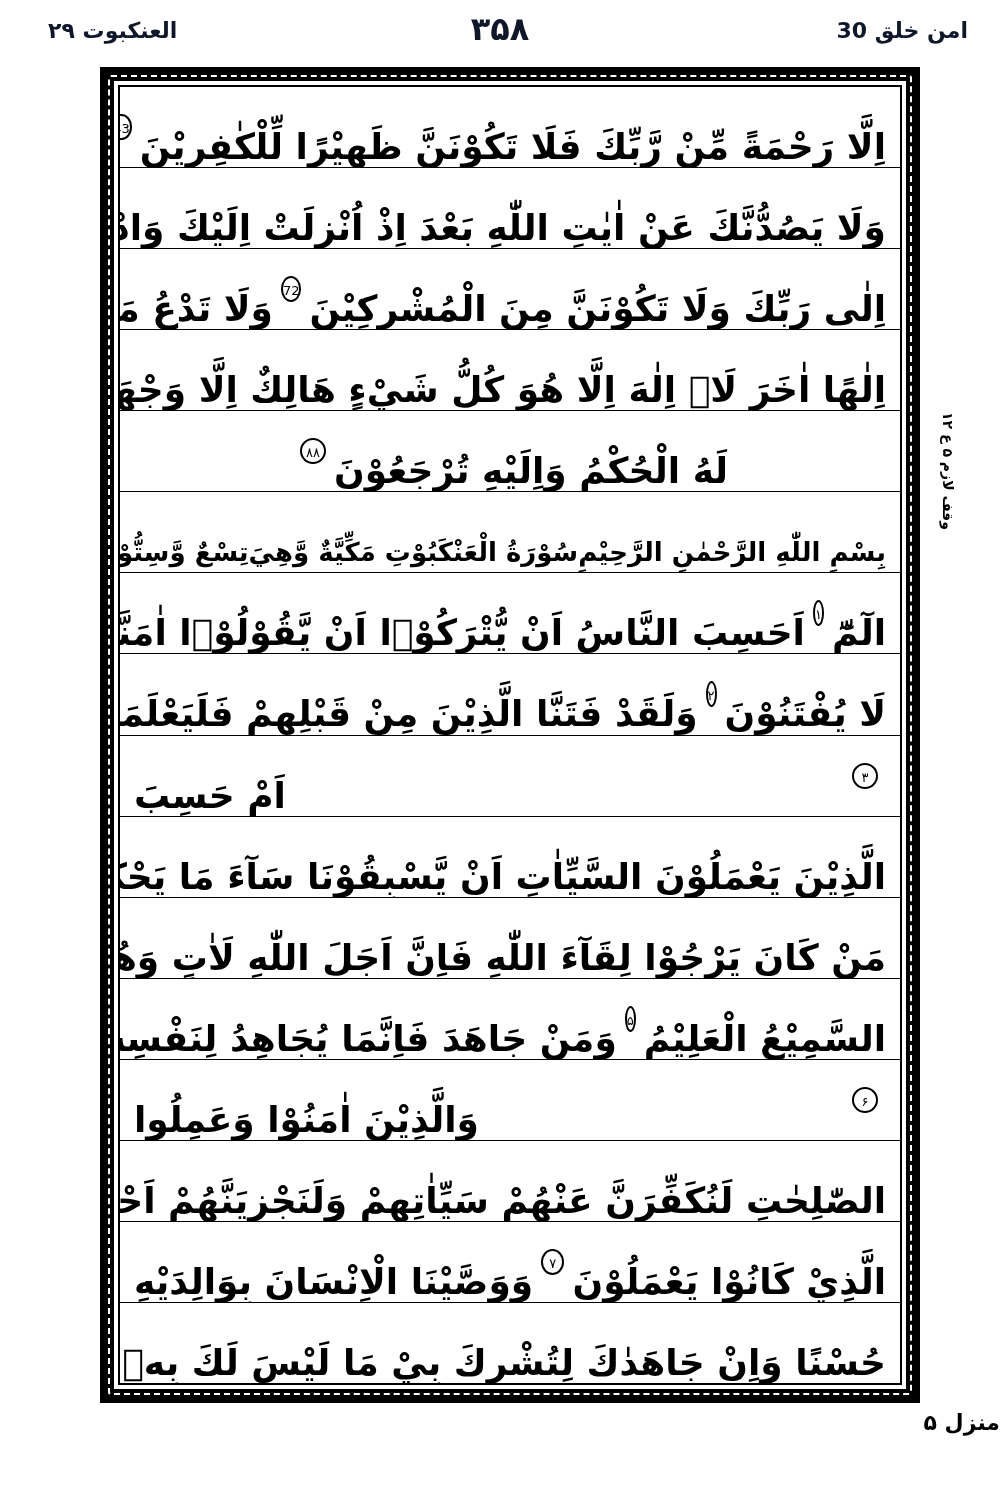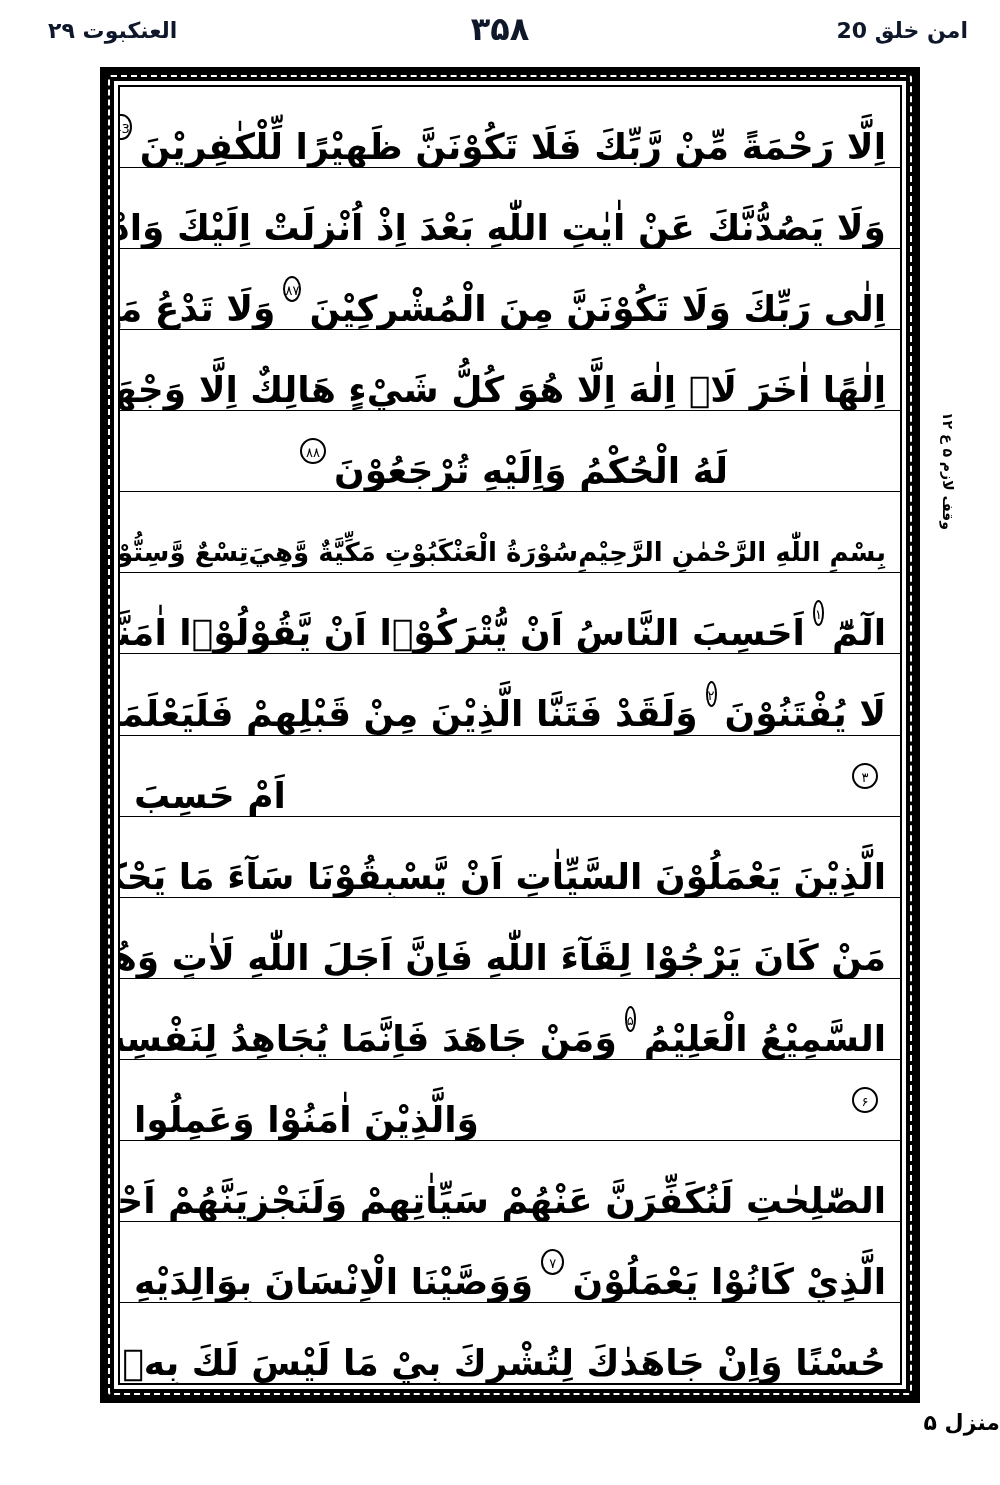--- a/index.html
+++ b/index.html
@@ -57,39 +57,39 @@
   .footer {
     position: absolute; left: 0; right: 0; top: 1410px; 
     font-size: 22px; font-weight: bold; direction: rtl;
   }
 </style>
 </head>
 <body>
 
 <div class="header-left">العنکبوت ۲۹</div>
 <div class="header-center">۳۵۸</div>
-<div class="header-right">امن خلق 20</div>
+<div class="header-right">امن خلق 30</div>
 
 <div class="frame">
   <div class="frame-ornament"></div>
   <div class="frame-inner">
     <div class="rows" id="rows">
 
       <div class="row justify">
         <span class="seg">اِلَّا رَحْمَةً مِّنْ رَّبِّكَ فَلَا تَكُوْنَنَّ ظَهِيْرًا لِّلْكٰفِرِيْنَ</span>
         <span class="ayah-mark">43</span>
       </div>
 
       <div class="row justify">
         <span class="seg">وَلَا يَصُدُّنَّكَ عَنْ اٰيٰتِ اللّٰهِ بَعْدَ اِذْ اُنْزِلَتْ اِلَيْكَ وَادْعُ</span>
       </div>
 
       <div class="row justify">
         <span class="seg">اِلٰى رَبِّكَ وَلَا تَكُوْنَنَّ مِنَ الْمُشْرِكِيْنَ</span>
-        <span class="ayah-mark">۸۷</span>
+        <span class="ayah-mark">72</span>
         <span class="seg">وَلَا تَدْعُ مَعَ اللّٰهِ</span>
       </div>
 
       <div class="row justify">
         <span class="seg">اِلٰهًا اٰخَرَ لَاۤ اِلٰهَ اِلَّا هُوَ كُلُّ شَيْءٍ هَالِكٌ اِلَّا وَجْهَهٗ</span>
       </div>
 
       <div class="row centered">
         <span class="seg">لَهُ الْحُكْمُ وَاِلَيْهِ تُرْجَعُوْنَ</span>
         <span class="ayah-mark">۸۸</span>

